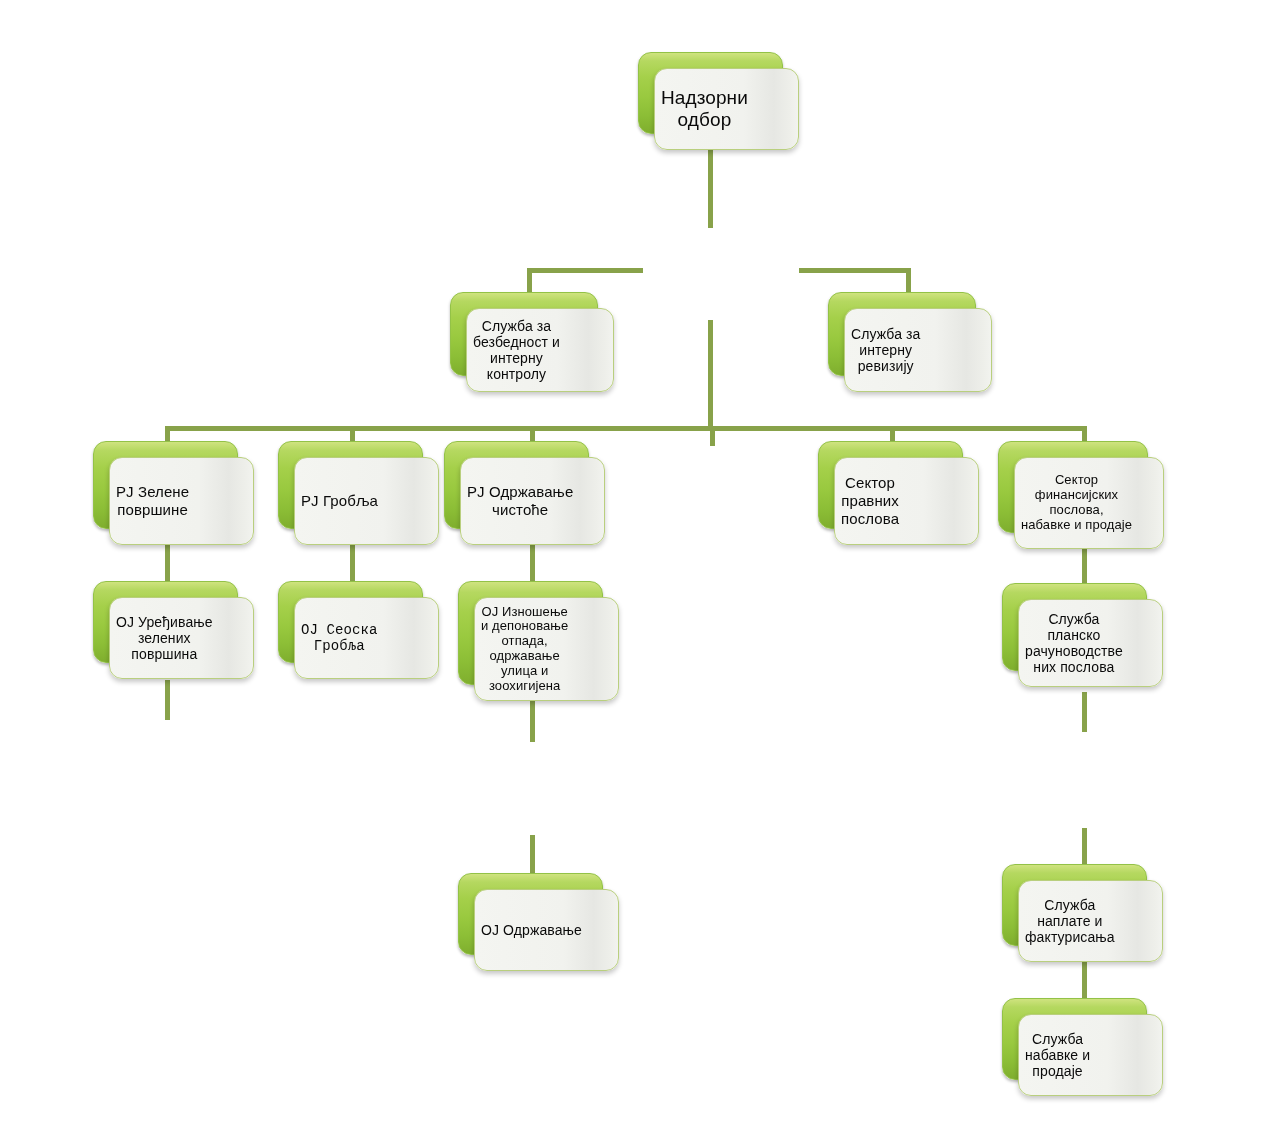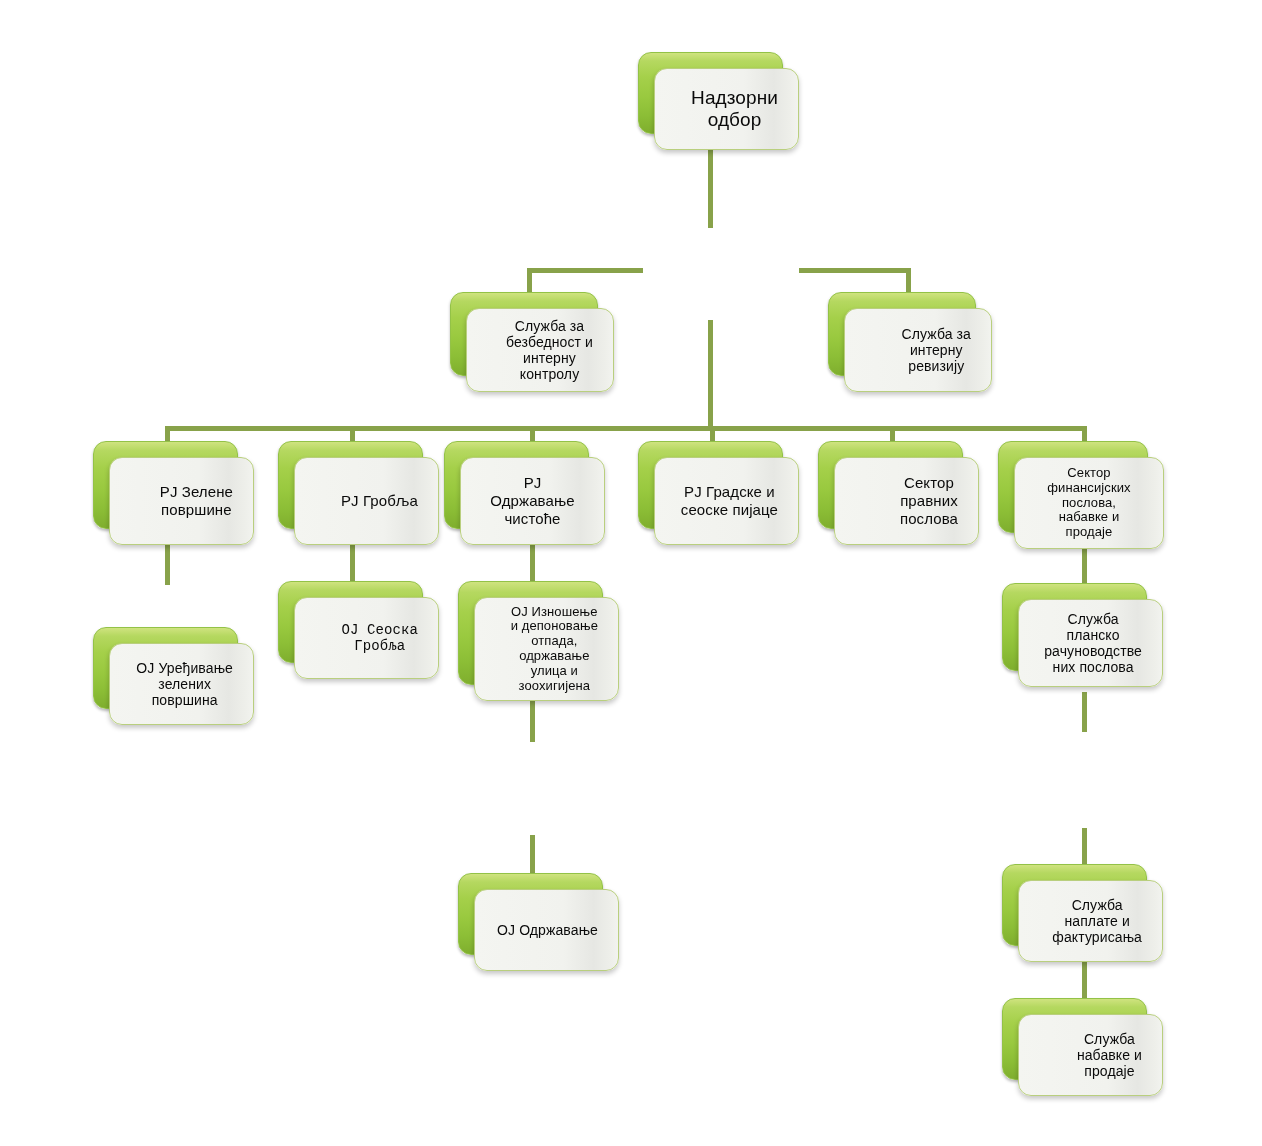--- a/index.html
+++ b/index.html
@@ -63,23 +63,23 @@
     background:
       linear-gradient(to right,
         #f4f5f1 0%,
         #f1f2ee 62%,
         #e6e7e3 83%,
         #eeefea 95%,
         #f2f3ef 100%);
     box-shadow: 0 3px 5px rgba(0,0,0,0.22);
     display: flex;
     align-items: center;
-    justify-content: flex-end;
+    justify-content: flex-start;
     text-align: center;
-    padding: 2px 20px;
+    padding: 2px 6px;
   }
   .node .front .label {
     color: #0a0a0a;
     font-size: 15px;
     line-height: 1.18;
     letter-spacing: 0.1px;
     white-space: pre-line;
   }
   .node.small .front .label { font-size: 14px; line-height: 1.15; }
   .node.tiny  .front .label { font-size: 13px; line-height: 1.14; }
@@ -167,48 +167,41 @@
   </div>
 
   <div class="node" style="left:444px; top:441px; width:145px; height:88px;">
     <div class="back"></div>
     <div class="front">
       <span class="label">РЈ Одржавање
 чистоће</span>
     </div>
   </div>
 
-  <div class="node" style="left:638px; top:441px; width:145px; height:88px;">
-    <div class="back"></div>
-    <div class="front">
-      <span class="label">РЈ Градске и
-сеоске пијаце</span>
-    </div>
-  </div>
 
   <div class="node" style="left:818px; top:441px; width:145px; height:88px;">
     <div class="back"></div>
     <div class="front">
       <span class="label">Сектор
 правних
 послова</span>
     </div>
   </div>
 
   <div class="node tiny" style="left:998px; top:441px; width:150px; height:92px;">
     <div class="back"></div>
     <div class="front">
       <span class="label">Сектор
 финансијских
 послова,
 набавке и продаје</span>
     </div>
   </div>
 
-  <div class="node small" style="left:93px; top:581px; width:145px; height:82px;margin-top:46px;">
+  <div class="node small" style="left:93px; top:581px; width:145px; height:82px;">
     <div class="back"></div>
     <div class="front">
       <span class="label">ОЈ Уређивање
 зелених
 површина</span>
     </div>
   </div>
 
 
   <div class="node small" style="left:278px; top:581px; width:145px; height:82px;font-family:Liberation Mono, monospace;">

